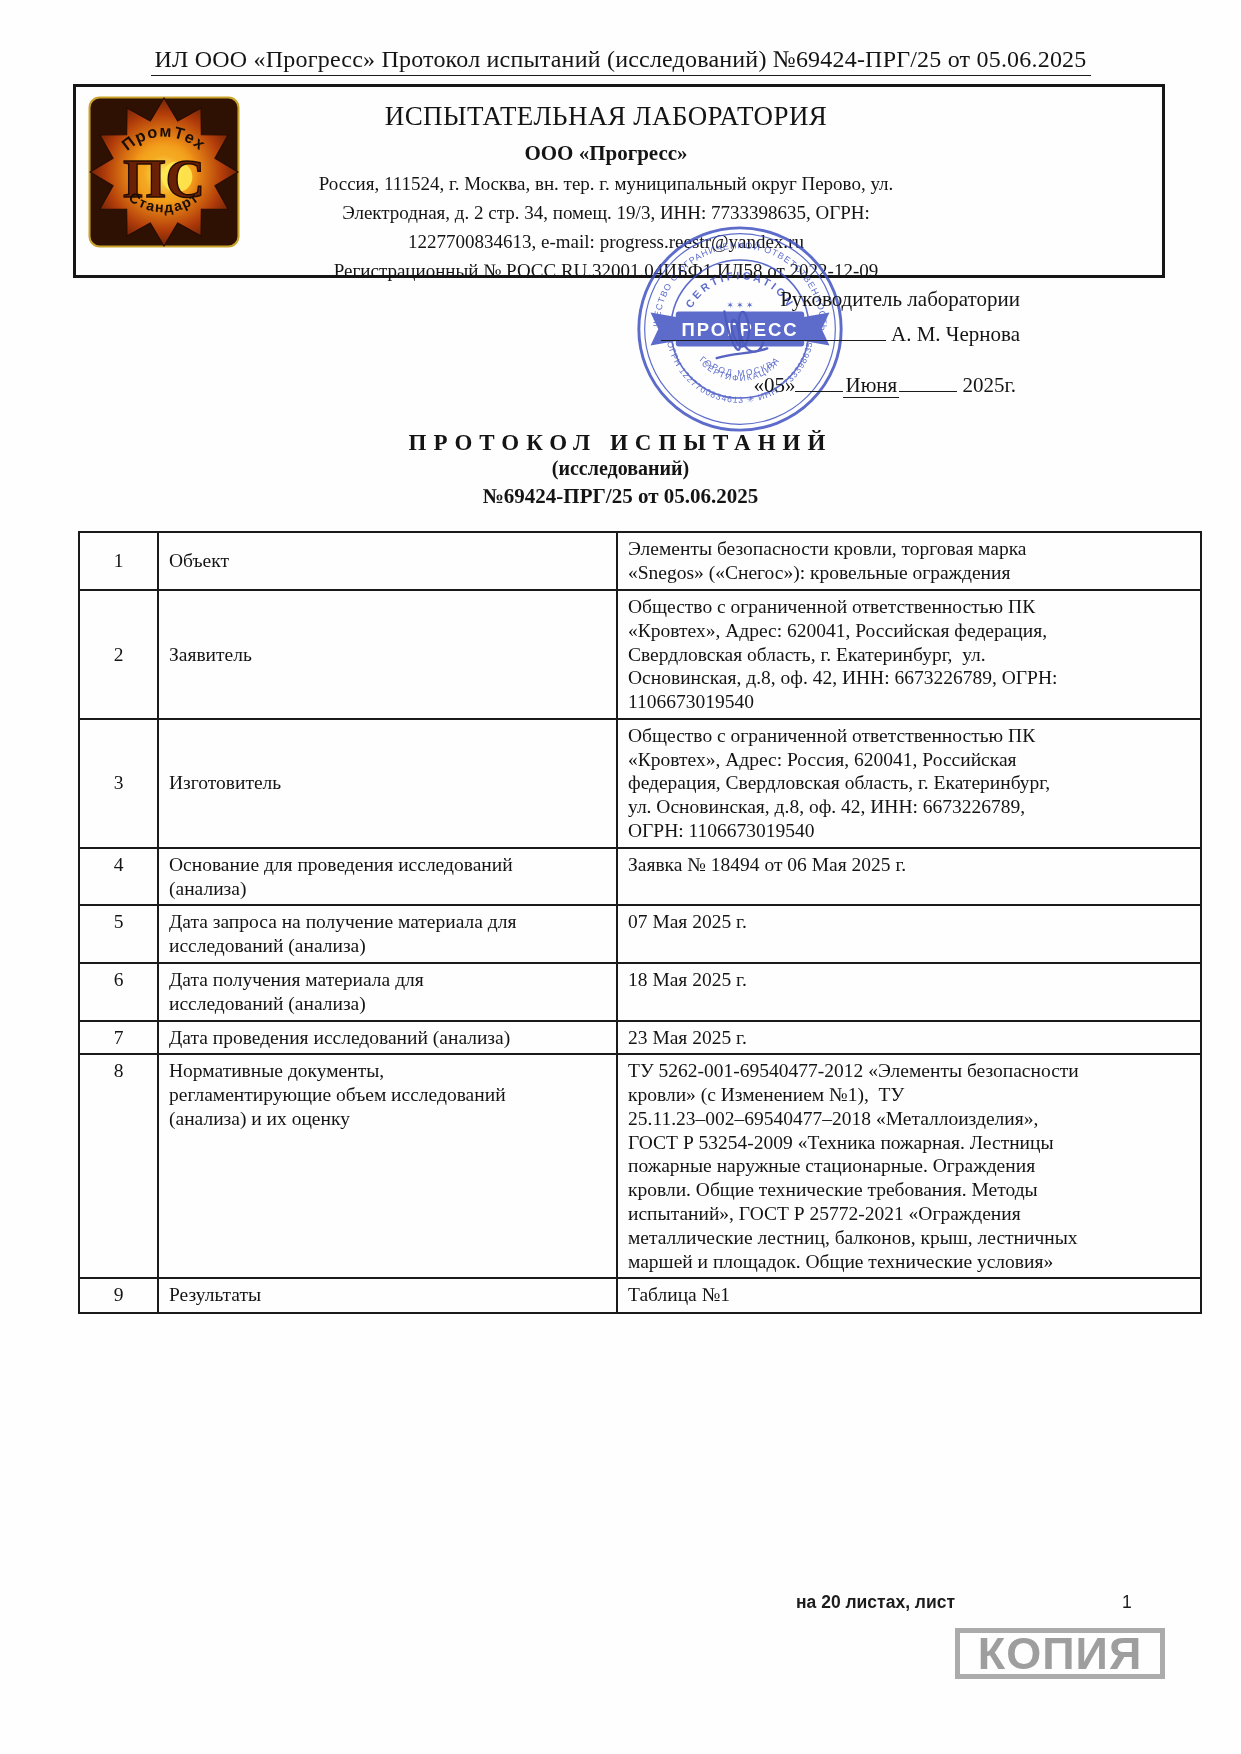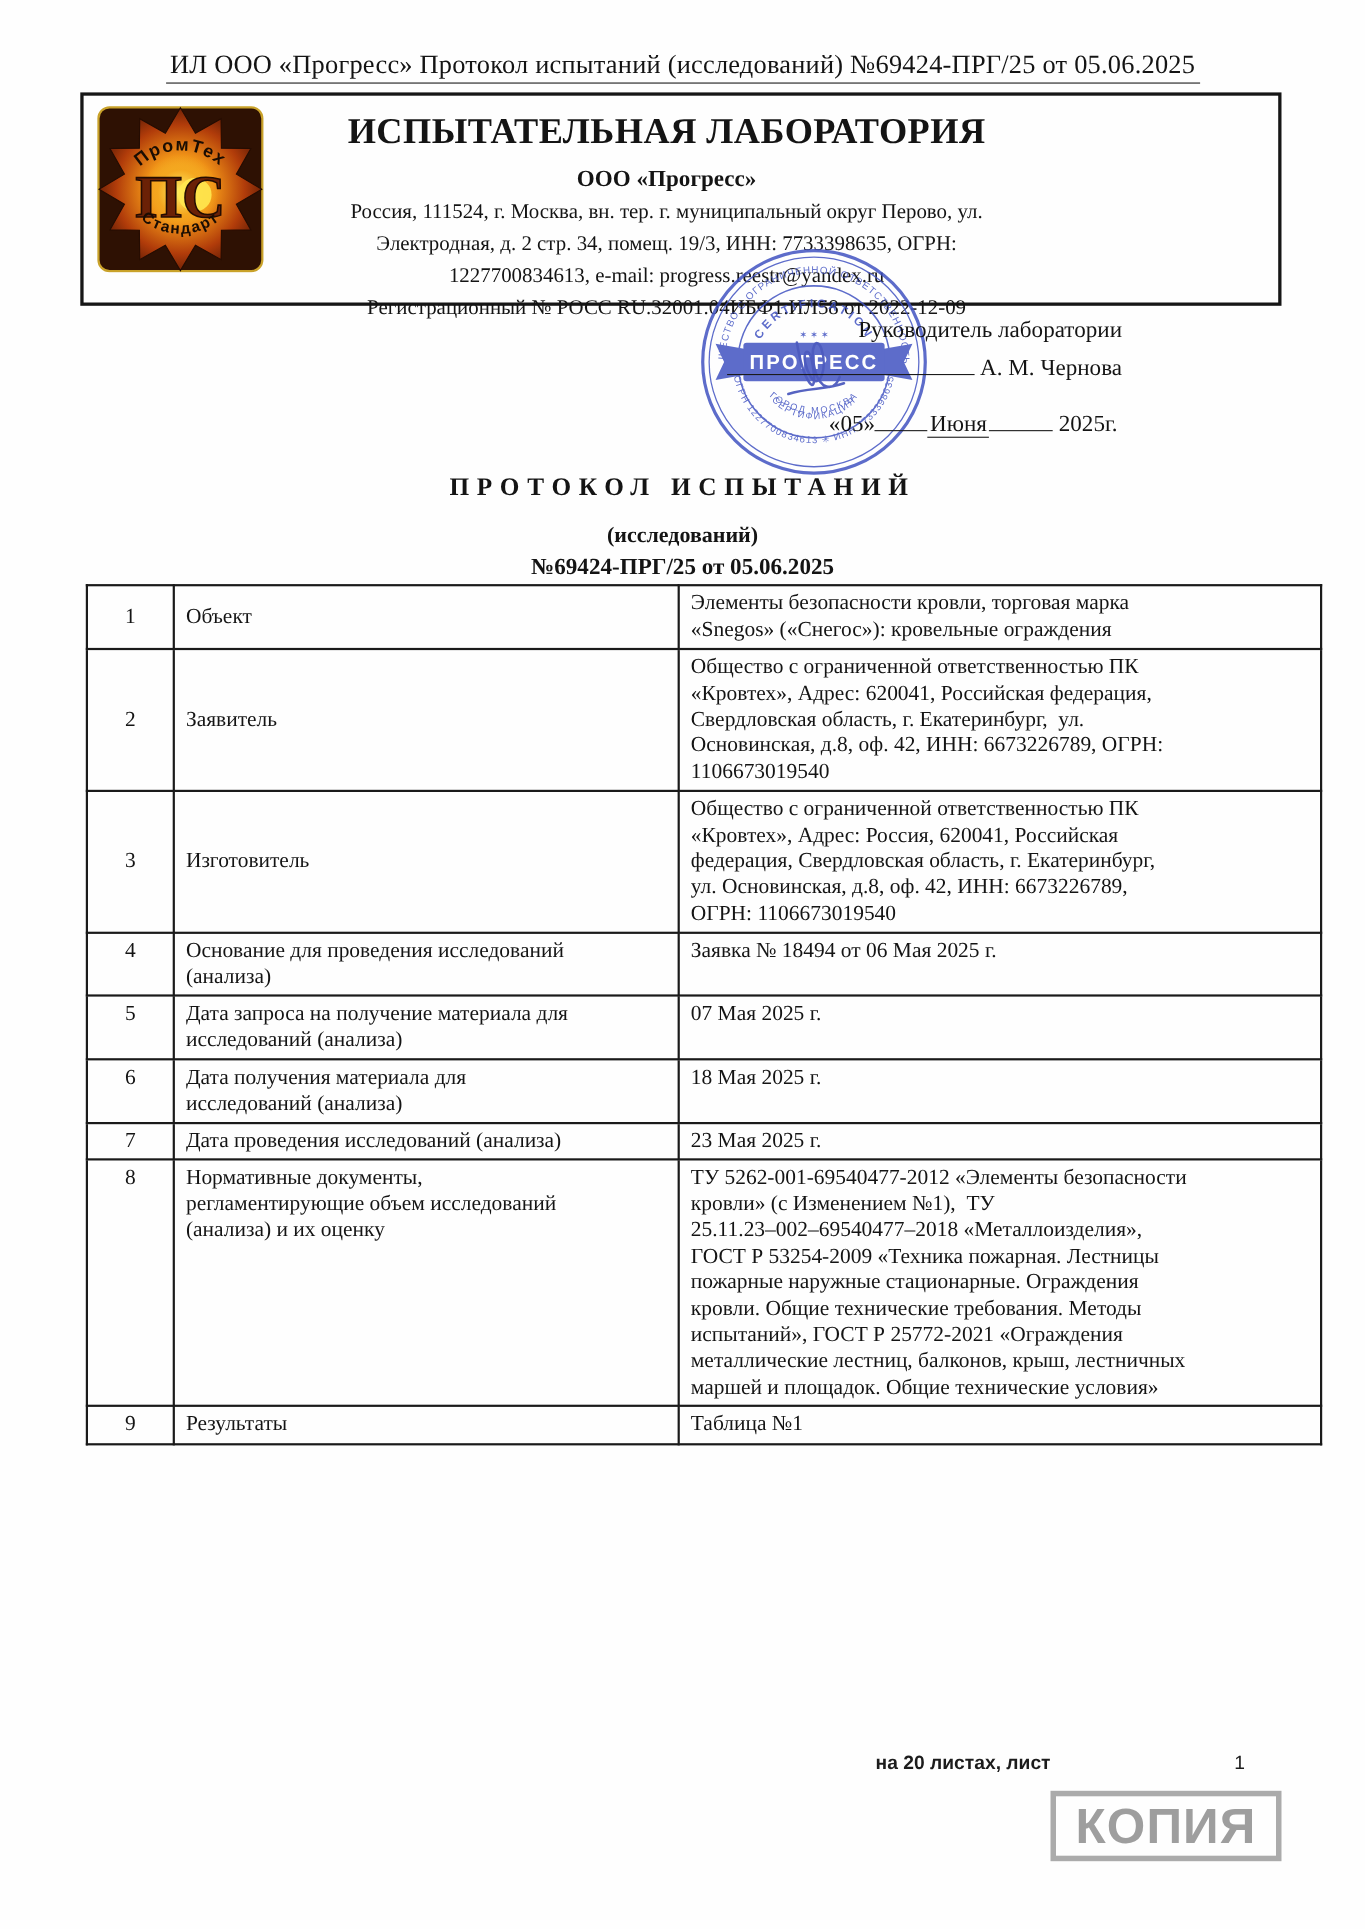--- a/index.html
+++ b/index.html
@@ -14,36 +14,36 @@
     display:inline-block; font-size:24px; letter-spacing:.2px;
     border-bottom:1.6px solid #1b1b1b; padding:0 4px 2px 4px;
   }
   
   .lab-box{
     position:absolute; left:73px; top:84px; width:1092px; height:194px;
     border:3px solid #161616; box-sizing:border-box; background:#fefefe;
   }
   .logo{position:absolute; left:12px; top:9px; width:152px; height:152px;}
   .lab-text{position:absolute; left:150px; width:760px; top:10px; text-align:center; line-height:1.42;}
-  .lab-title{font-size:33px; font-weight:bold; letter-spacing:.4px;}
+  .lab-title{font-size:27px; font-weight:normal; letter-spacing:.4px;}
   .lab-org{font-size:21px; font-weight:bold; margin-top:4px;}
   .lab-addr{font-size:19px; margin-top:2px;}
   
   .stamp{position:absolute; left:633px; top:222px; width:214px; height:214px; opacity:.84;}
   
   .sig-block{position:absolute; left:590px; top:284px; width:430px; text-align:right; font-size:21px; line-height:1.5;}
   .sig-line3{margin-top:3px;}
   .blank-line{display:inline-block; border-bottom:1.7px solid #1b1b1b; height:19px; vertical-align:baseline;}
   .b225{width:225px;} .b48{width:48px;} .b58{width:58px;}
   .date-line{margin-top:20px; padding-right:4px;}
   .u{border-bottom:1.7px solid #1b1b1b; padding:0 2px;}
   
   .title-block{position:absolute; top:430px; left:0; right:0; text-align:center;}
   .title-l1{font-size:23px; font-weight:bold; letter-spacing:7px;}
-  .title-l2{font-size:20px; font-weight:bold; margin-top:20px;}
+  .title-l2{font-size:20px; font-weight:bold; margin-top:1px;}
   .title-l3{font-size:21px; font-weight:bold; margin-top:4px;}
   
   table.main{
     position:absolute; left:78px; top:531px; width:1056px;
     border-collapse:collapse; table-layout:fixed;
   }
   table.main td{
     border:2px solid #1a1a1a; font-size:19.5px; line-height:1.22;
     padding:4px 10px; vertical-align:top; white-space:pre-wrap;
     overflow:hidden;
@@ -53,21 +53,21 @@
   td.c-value{width:562px; padding-left:12px; padding-right:48px;}
   tr.vmid td.c-num, tr.vmid td.c-label{vertical-align:middle;}
   td.vmid{vertical-align:middle;}
   tr.h58{height:58px;} tr.h119{height:119px;} tr.h118{height:118px;}
   tr.h46{height:46px;} tr.h47{height:47px;} tr.h33{height:33px;}
   tr.h215{height:215px;} tr.h35{height:35px;}
   
   .sheets{position:absolute; top:1592px; left:796px; font-family:"Liberation Sans", sans-serif; font-size:17.5px; color:#1c1c1c;font-weight:bold;}
   .pagenum{position:absolute; top:1592px; left:1122px; font-family:"Liberation Sans", sans-serif; font-size:17.5px; color:#1c1c1c;}
   .copy-stamp{
-    position:absolute; left:955px; top:1628px; width:210px; height:64px;
+    position:absolute; left:955px; top:1628px; width:210px; height:51px;
     border:5px solid #ababab; box-sizing:border-box;
     display:flex; align-items:center; justify-content:center;
     font-family:"Liberation Sans", sans-serif; font-weight:bold;
     font-size:45px; color:#9e9e9e; letter-spacing:1px;
   }
 </style>
 </head>
 <body>
 
 <div class="page">

